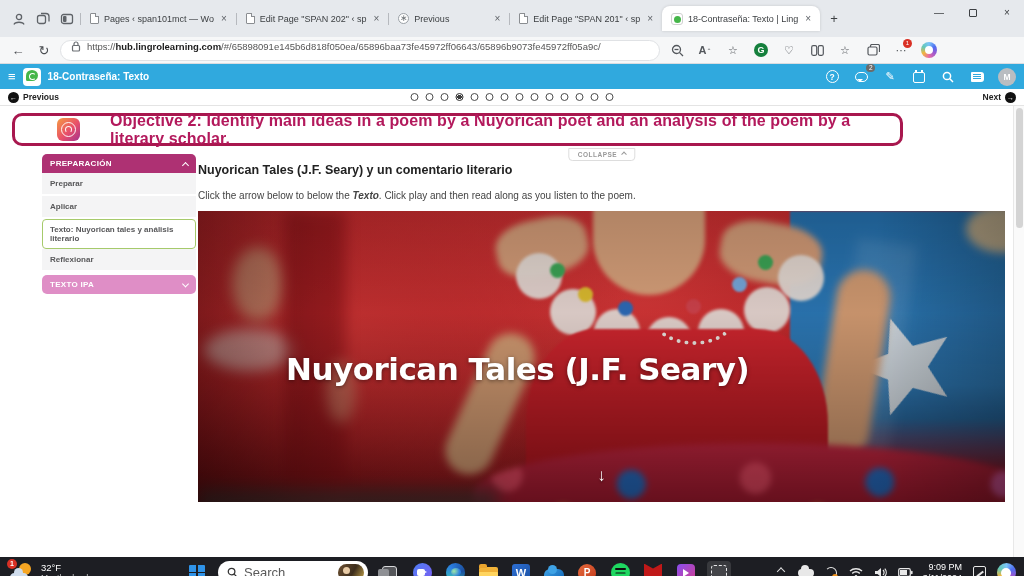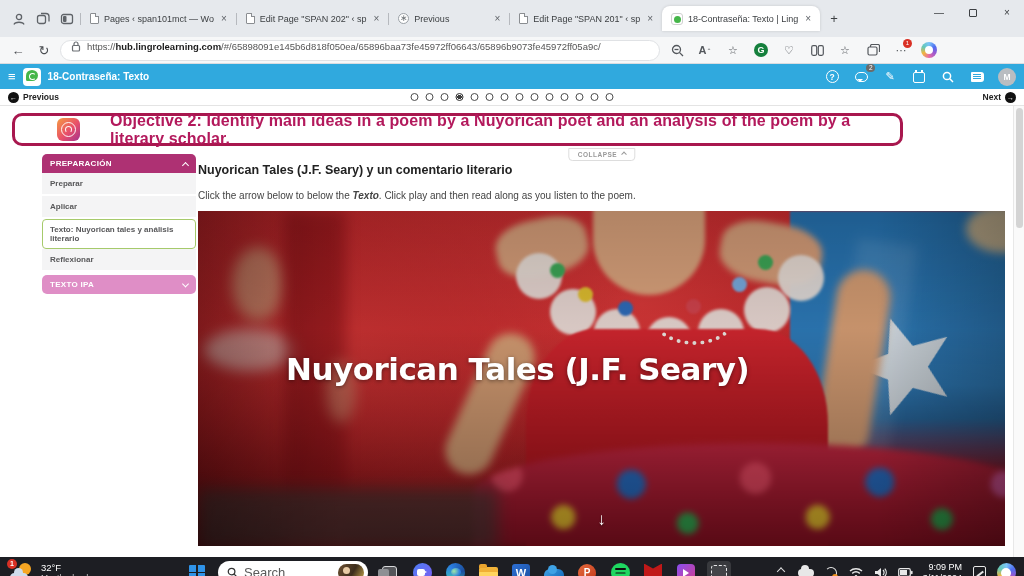--- a/index.html
+++ b/index.html
@@ -87,21 +87,21 @@
   .convic:after { content:""; position:absolute; right:2px; bottom:2px; width:5px; height:5px; border-radius:50%; background:#8e44ad; }
 
   .main { flex:1; margin-left:2px; margin-right:19px; position:relative; }
   .collapse-tab { position:absolute; left:50%; top:-6px; transform:translateX(-50%); border:1px solid #ddd; background:#fff; color:#999; font-size:6.5px; font-weight:700; letter-spacing:.5px; padding:2px 9px; border-radius:0 0 4px 4px; display:flex; align-items:center; gap:4px; }
   .collapse-tab .chev2 { width:4px; height:4px; border-left:1.3px solid #999; border-bottom:1.3px solid #999; transform:rotate(135deg) translateX(-1px); }
   .main-heading { font-size:12.5px; font-weight:700; color:#222; margin-top:9px; }
   .main-instr { font-size:10px; color:#444; margin-top:13px; }
   .main-instr b { font-style:italic; }
 
   
-  .hero { position:relative; margin-top:10px; height:335px; background:#ab1118; overflow:hidden; }
+  .hero { position:relative; margin-top:10px; height:291px; background:#ab1118; overflow:hidden; }
   .hero * { position:absolute; }
   .h-bg { inset:0; background:
       radial-gradient(ellipse 420px 300px at 18% 40%, #d23535 0%, rgba(210,53,53,0) 70%),
       radial-gradient(ellipse 520px 380px at 55% 28%, #e03a3a 0%, rgba(224,58,58,0) 75%),
       linear-gradient(180deg,#c32127 0%,#a31017 60%,#700b10 100%); }
   .blob { filter:blur(7px); border-radius:50%; }
   .b1 { left:34px; top:36px; width:52px; height:74px; background:#d9a07c; opacity:.75; }
   .b2 { left:6px;  top:118px; width:92px; height:42px; background:#e8d8cf; opacity:.6; }
   .b3 { left:86px; top:0; width:62px; height:335px; background:#8c1016; opacity:.6; border-radius:0; }
   .b4 { left:128px; top:150px; width:30px; height:62px; background:#d9a07c; opacity:.5; }

